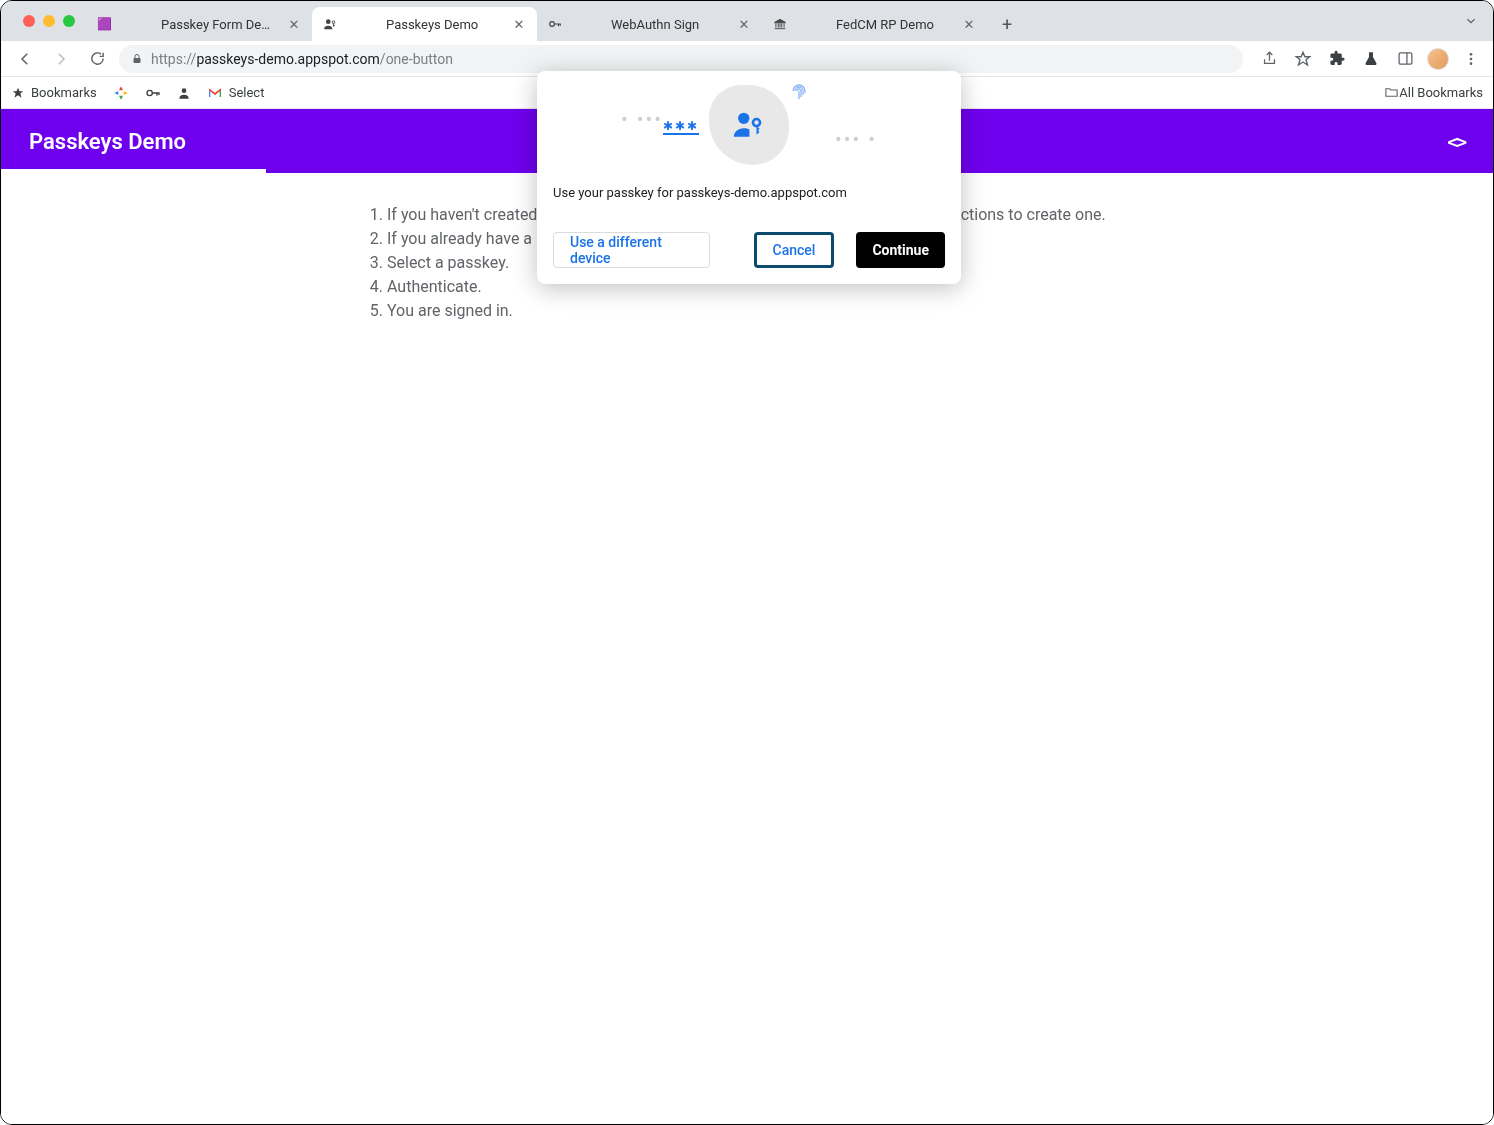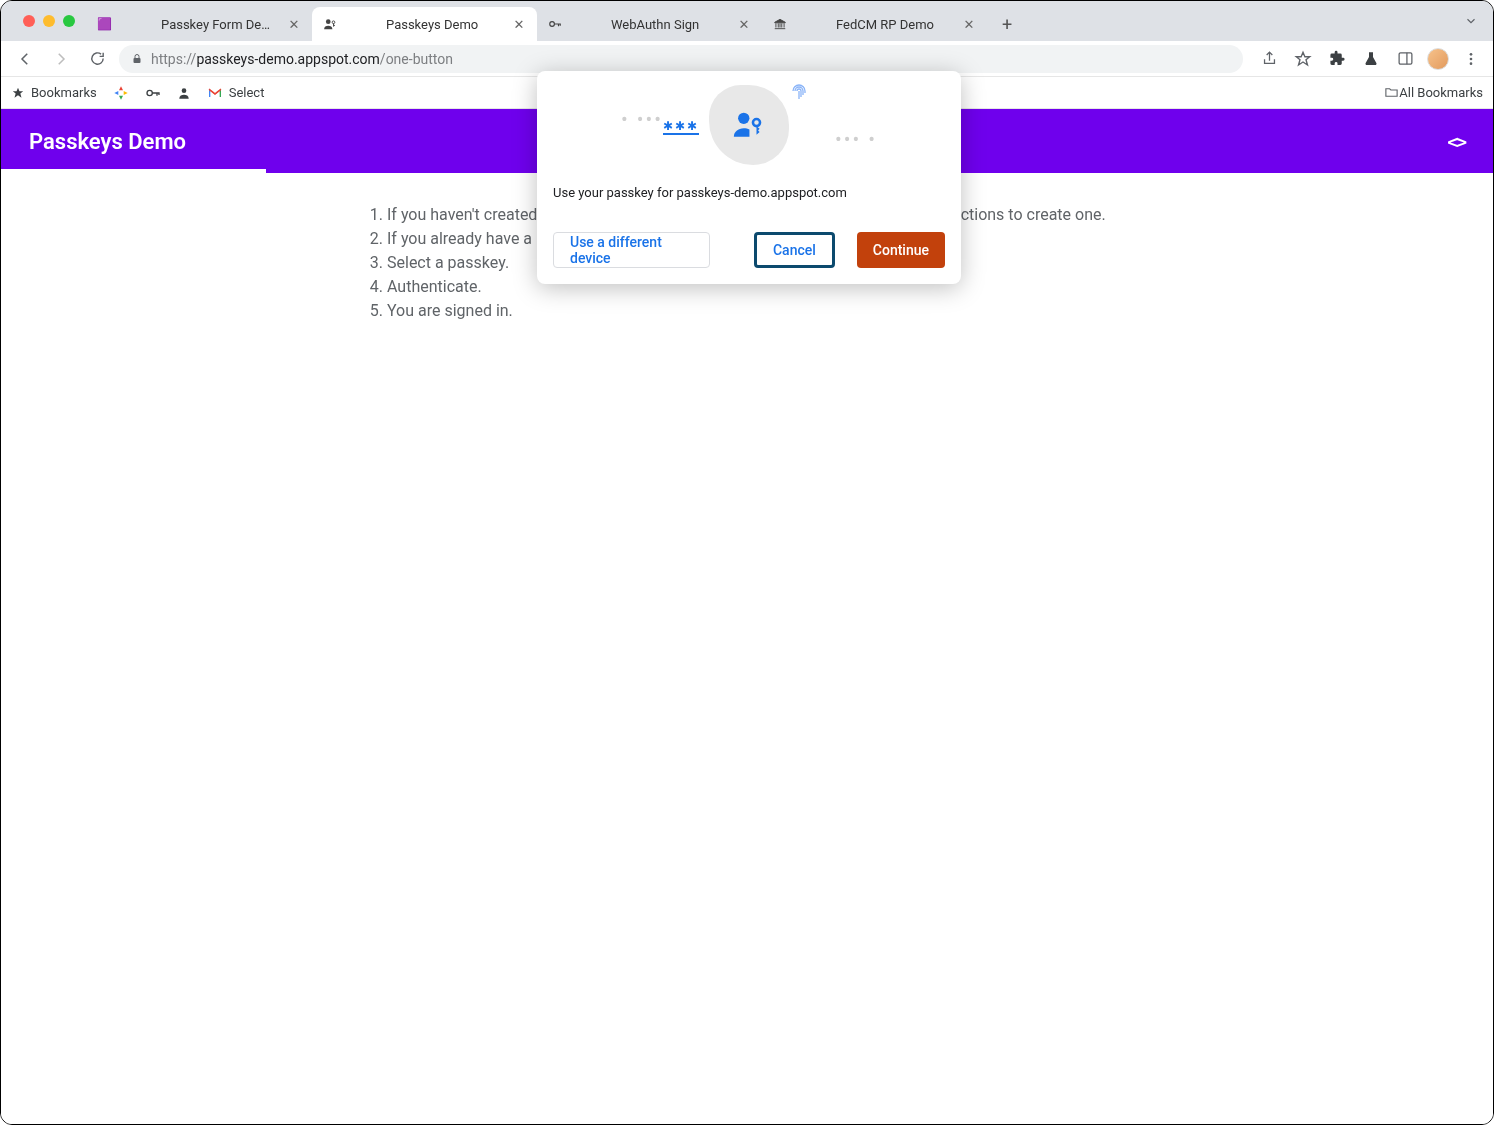--- a/index.html
+++ b/index.html
@@ -317,22 +317,23 @@
       border: 1px solid #dadce0;
       color: #1a73e8;
       background: #fff;
     }
     .btn-text {
       color: #1a73e8;
       border: 3px solid #0c4a6e;
       background:#fff;
     }
     .btn-primary {
-      background: #c2410c;
+      background: #000000;
       color: #fff;
+      font-weight: bold;
     }
     .spacer { flex: 1; }
     
     svg { display:block; }
   </style>
 </head>
 <body>
 
 <div class="window-frame">
 

